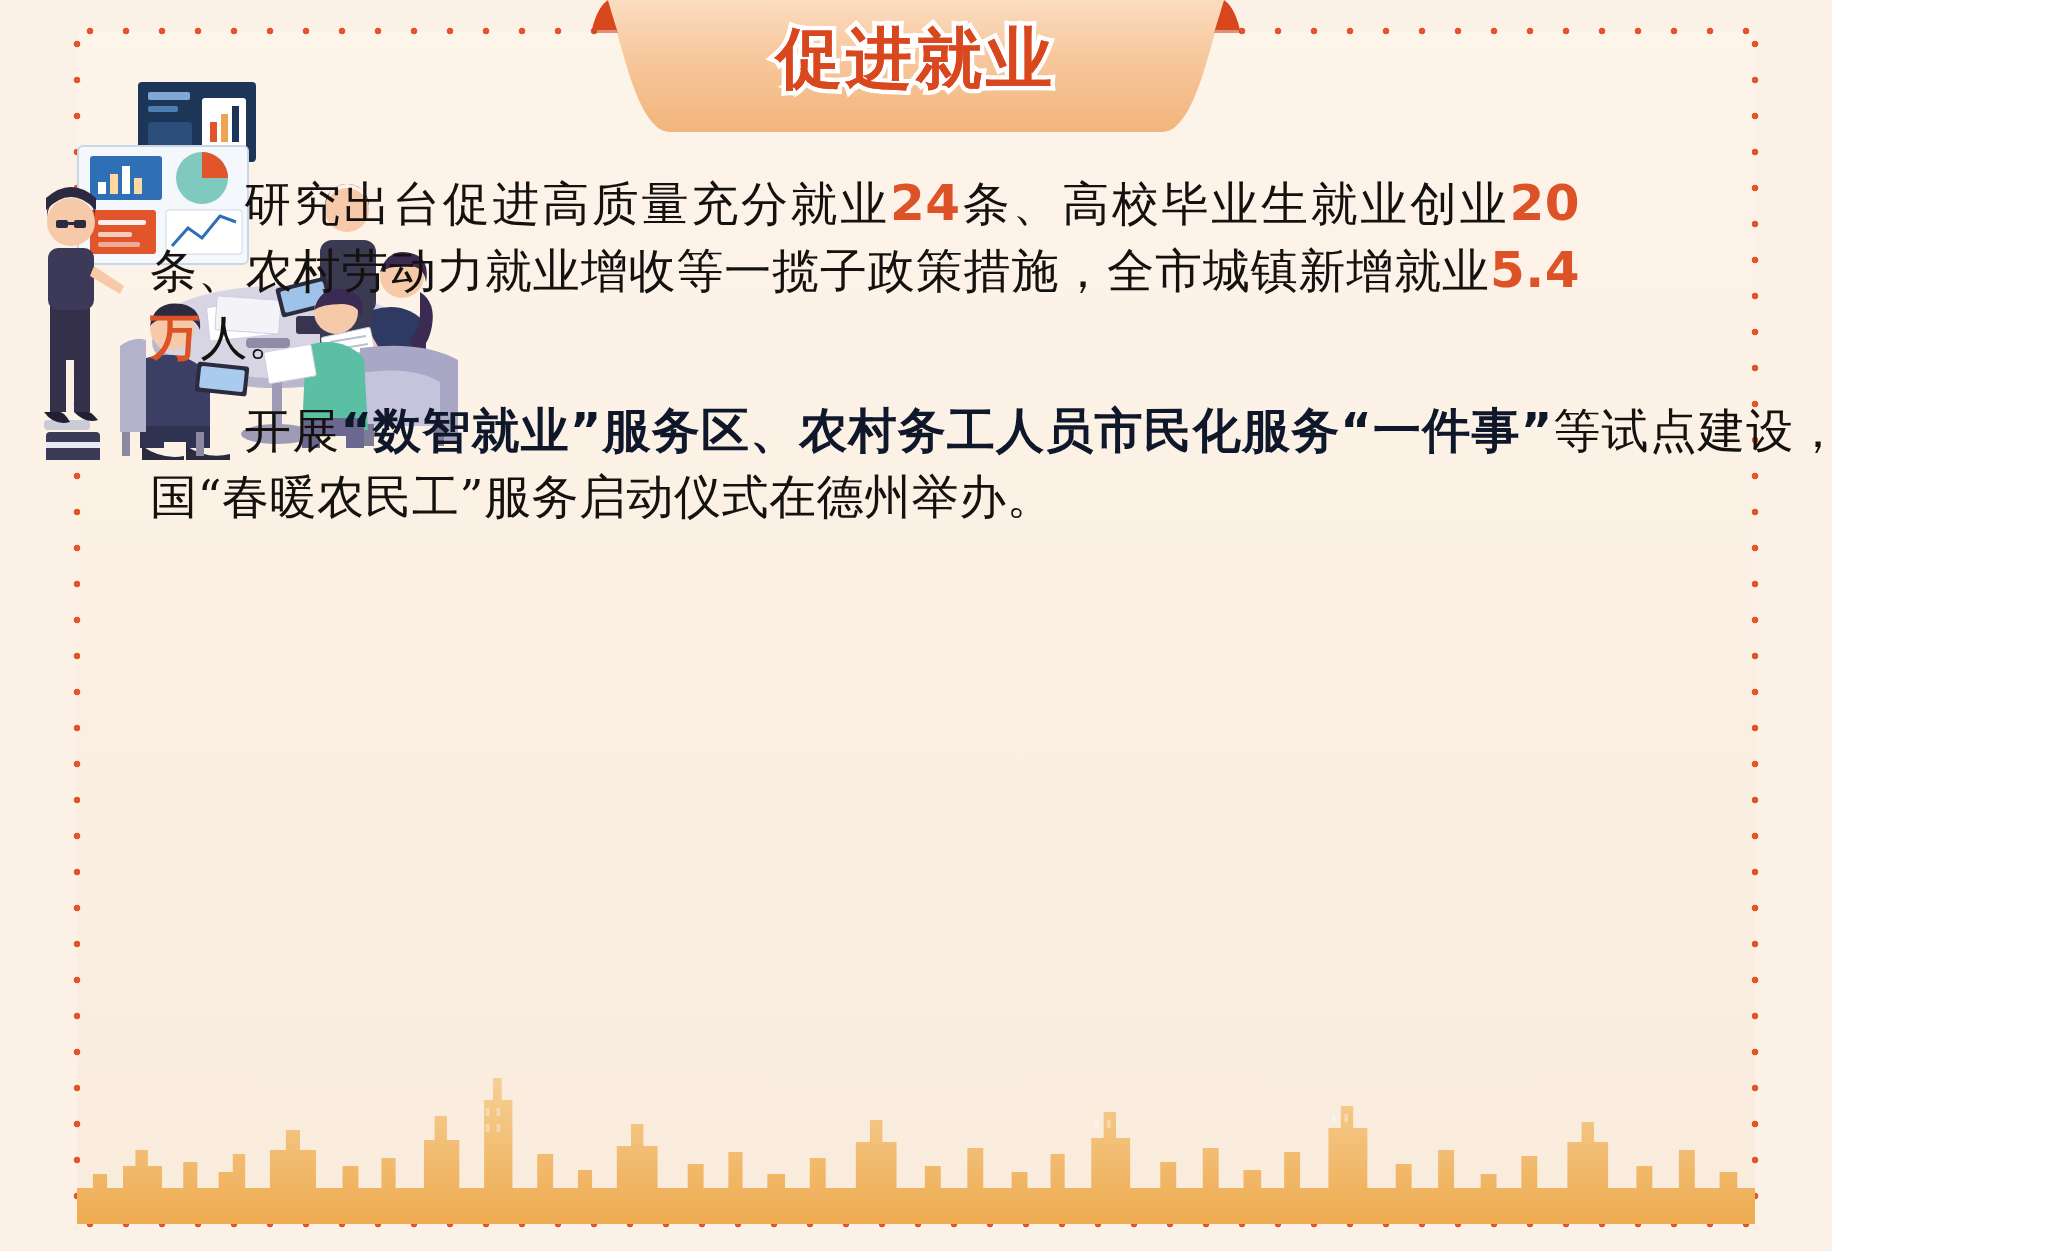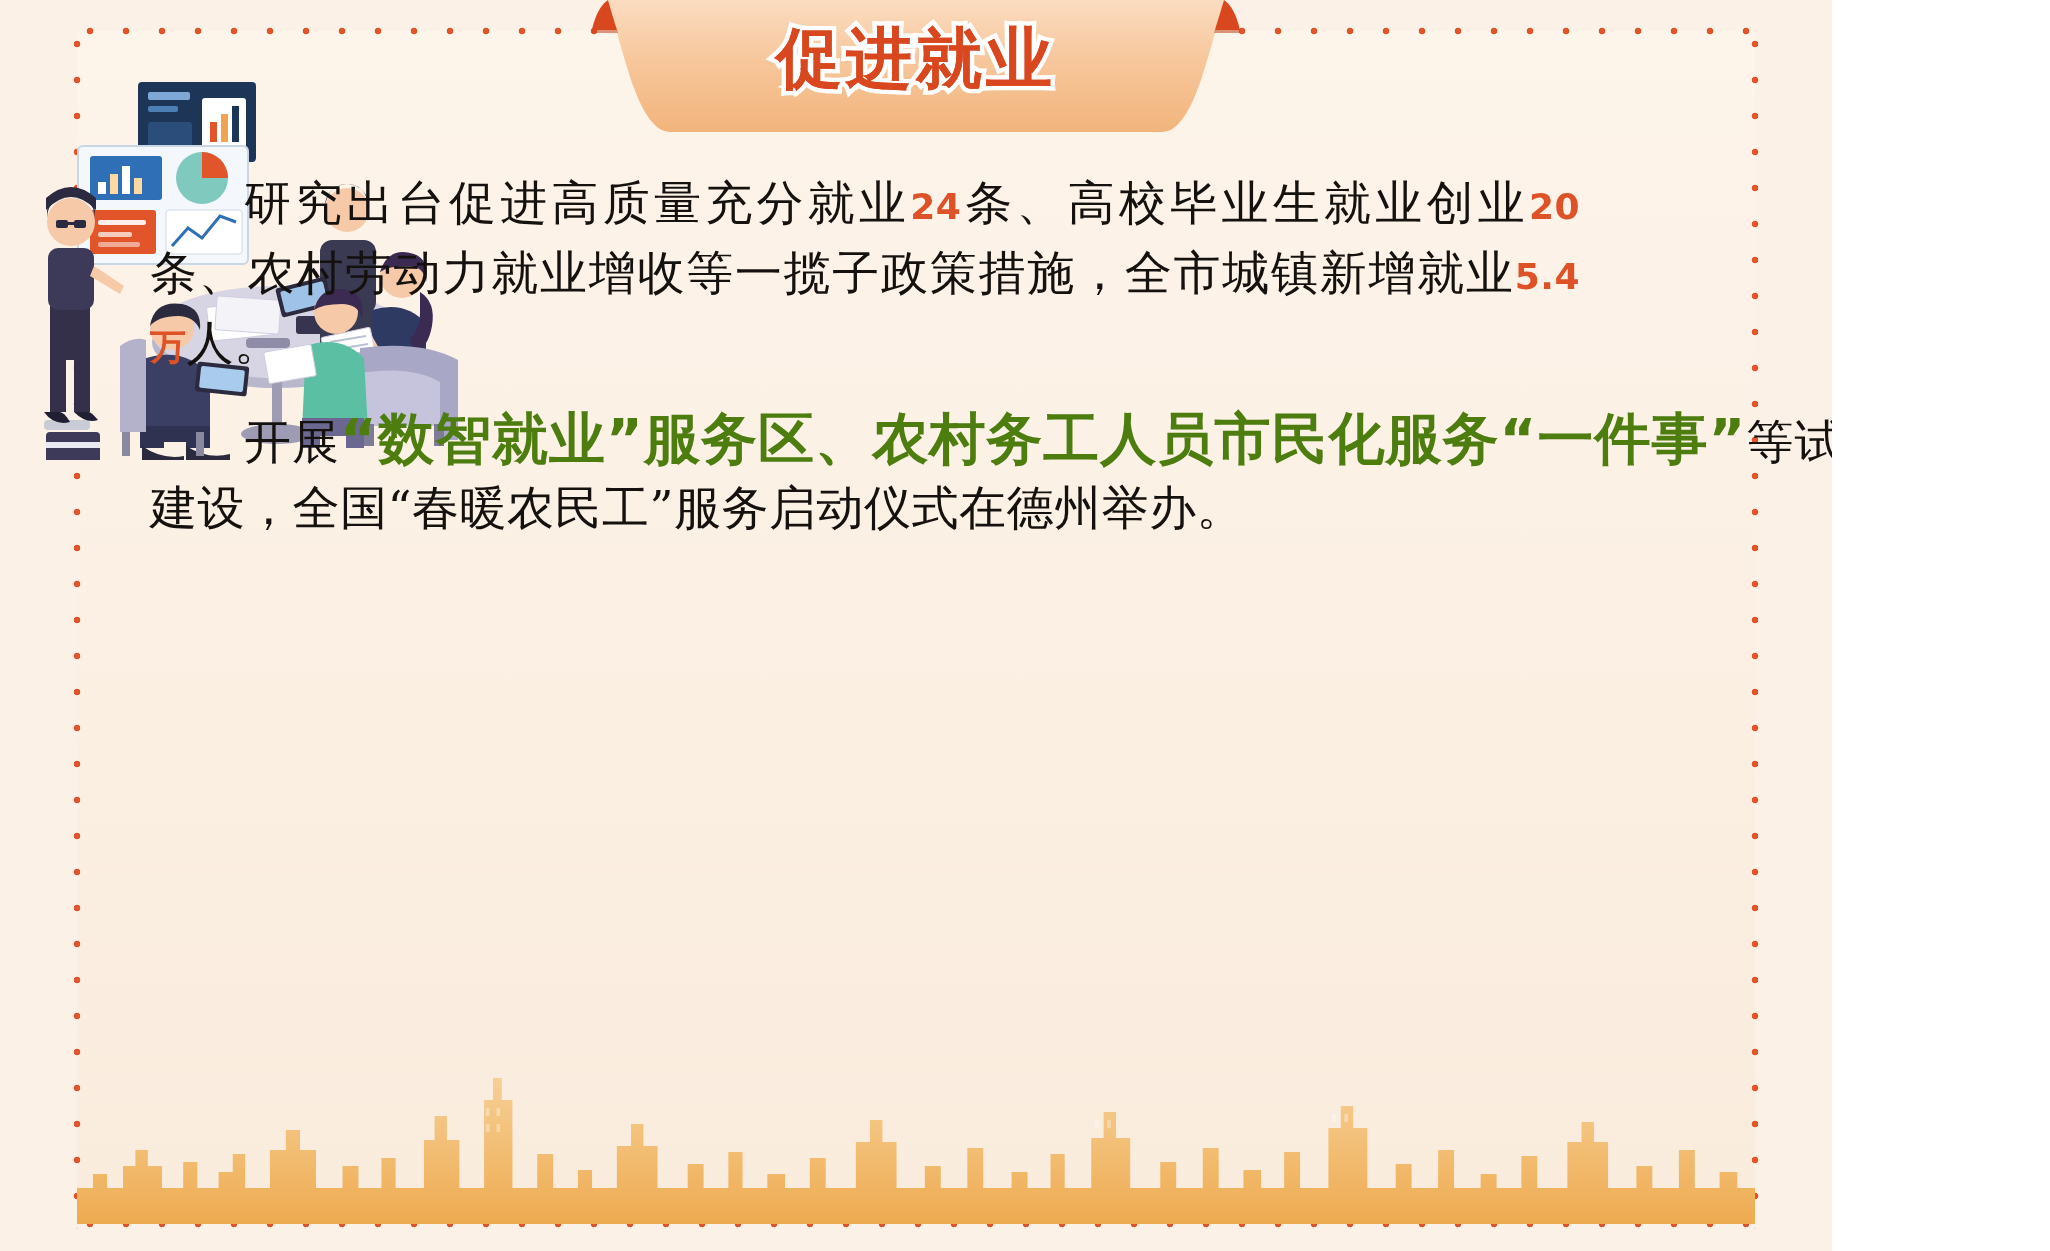--- a/index.html
+++ b/index.html
@@ -75,25 +75,25 @@
   }
   p.para{
     margin:0 0 26px 0;
     font-size:47px;
     line-height:66px;
     letter-spacing:0.5px;
     text-align:justify;
     text-justify:inter-character;
   }
   p.para.indent{text-indent:94px;}
-  .hi{color:#dd5226;font-weight:bold;font-family:"DejaVu Sans", sans-serif;font-size:36px;}
+  .hi{color:#dd5226;font-weight:bold;font-family:"DejaVu Sans", sans-serif;font-size:50px;}
   .bold-orange{
-    color:#4d7c0f;font-weight:bold;
+    color:#0f172a;font-weight:bold;
     font-family:"DejaVu Sans", sans-serif;
-    font-size:56px;
+    font-size:48px;
     margin-top:48px;
   }
   
   .p1{margin-left:310px;width:1430px;}
   .p2{margin-left:310px;width:1430px;}
   .p3{margin-left:0px;width:1740px;}
   .p4{margin-left:0px;width:1740px;}
   .p5{margin-left:0px;width:1740px;}
 
   

